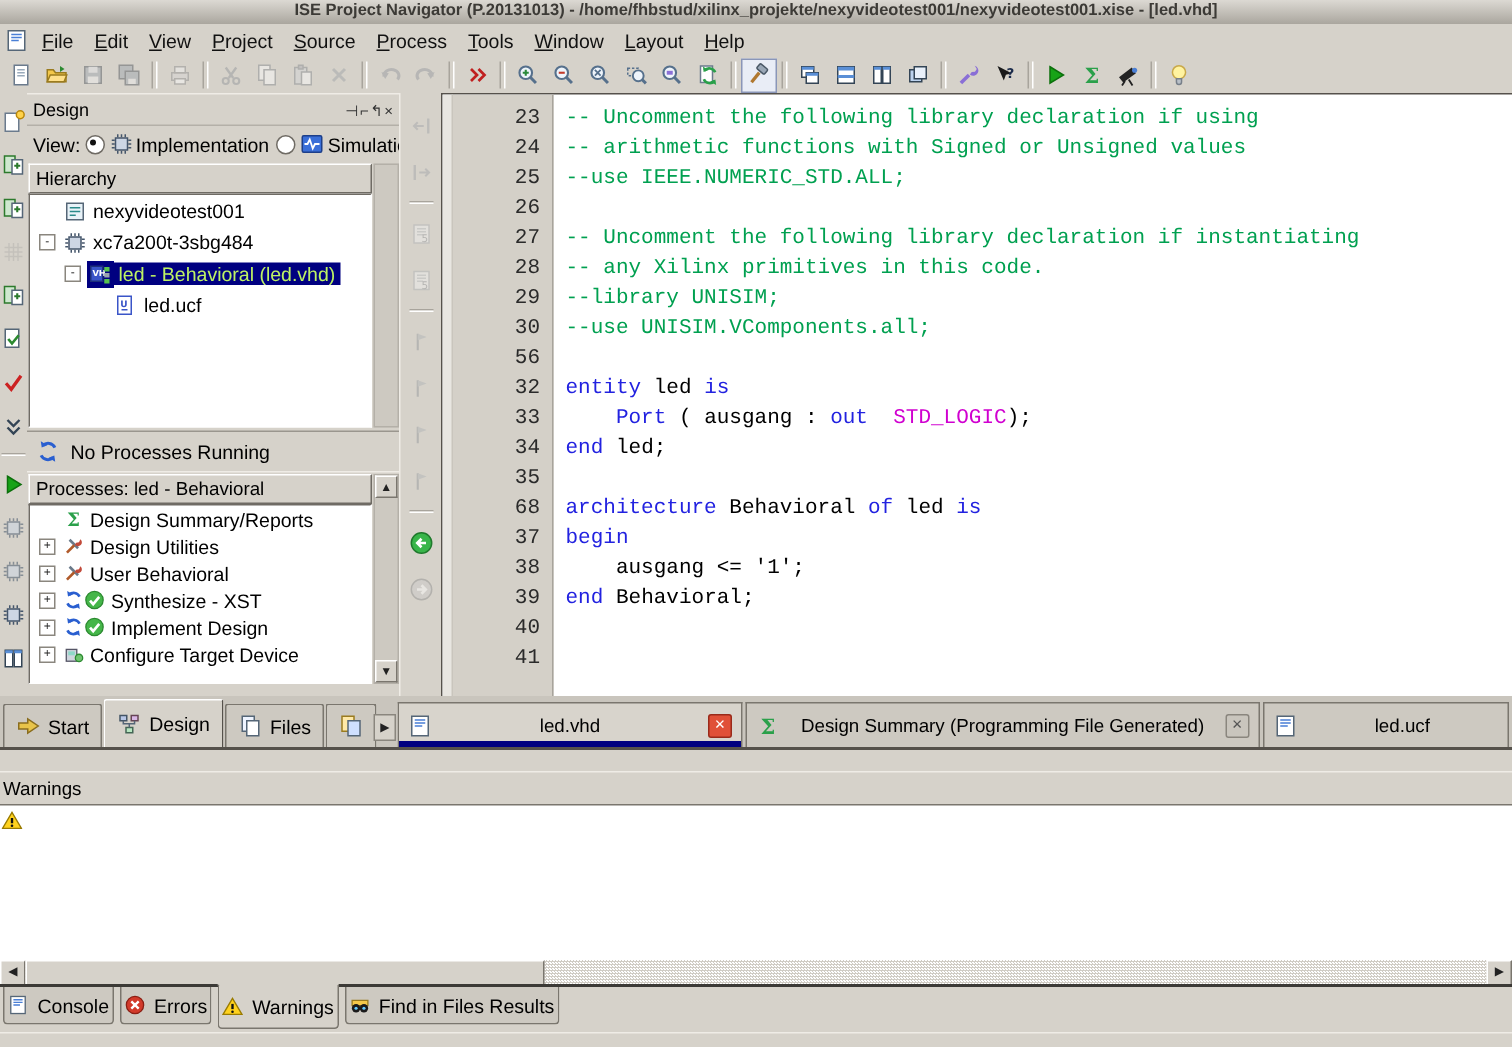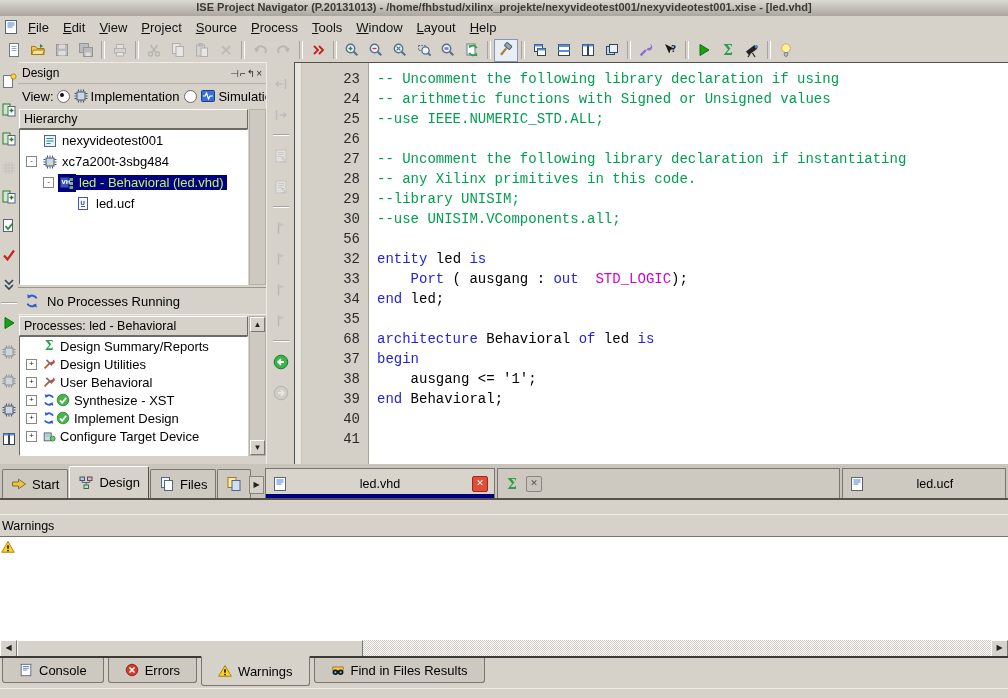--- a/index.html
+++ b/index.html
@@ -100,21 +100,21 @@
     font-family:"Liberation Mono",monospace;font-size:13px;color:#3a3a3a;white-space:pre;}
   
   #hscroll{top:640px;left:0;width:1008px;height:16px;
     background:repeating-conic-gradient(#ffffff 0 25%,#d0ccc4 0 50%) 0 0/2px 2px;display:flex;}
   .harrow{width:15px;height:16px;background:#d6d2ca;border:1px solid;border-color:#fff #7a766e #7a766e #fff;font-size:8px;line-height:14px;text-align:center;color:#222;flex:0 0 auto;}
   #hslider{width:344px;height:16px;background:#d6d2ca;border:1px solid;border-color:#fff #7a766e #7a766e #fff;flex:0 0 auto;}
   #hspacer{flex:1;}
   
   #btabs{top:656px;left:0;width:1008px;height:32px;background:#d6d2ca;
     border-top:2px solid #3c3a36;display:flex;align-items:flex-start;padding-left:2px;}
-  .btab{height:24px;display:flex;align-items:center;gap:6px;padding:0 16px;font-size:13px;
+  .btab{height:24px;display:flex;align-items:center;gap:6px;padding:0 2px;font-size:13px;
     background:#cdc9c1;border:1px solid #7a766e;border-top:none;border-radius:0 0 3px 3px;margin-right:4px;}
   .btab.active{background:#d6d2ca;height:28px;border-top:1px solid #d6d2ca;margin-top:-2px;}
   #statusbar{top:688px;left:0;width:1008px;height:10px;background:#d6d2ca;border-top:1px solid #efece6;}
 </style>
 </head>
 <body>
 
 <div id="corner" class="abs"></div>
 <div id="titlebar" class="abs">
   <span>ISE Project Navigator (P.20131013) - /home/fhbstud/xilinx_projekte/nexyvideotest001/nexyvideotest001.xise - [led.vhd]</span>
@@ -875,20 +875,21 @@
         </span>
         <span class="lbl">led.vhd</span>
         <span class="closebox red">✕</span>
       </div>
       <div class="etab" style="width: 350px;">
         <span class="ic">
           <svg viewBox="0 0 16 16">
             <text x="3" y="13" font-size="14" font-weight="bold" fill="#2aa04a" font-family="DejaVu Serif">Σ</text>
           </svg>
         </span>
+        <span class="lbl">Design Summary (Programming File Generated)</span>
         <span class="closebox gray">✕</span>
       </div>
       <div class="etab" style="width: 160px;">
         <span class="ic">
           <svg viewBox="0 0 16 16">
             <rect x="2.5" y="1.5" width="11" height="13" fill="#fff" stroke="#567"></rect>
             <path d="M4.5 4h7M4.5 6h7M4.5 8h5" stroke="#4a7fd6"></path>
           </svg>
         </span>
         <span class="lbl">led.ucf</span>

